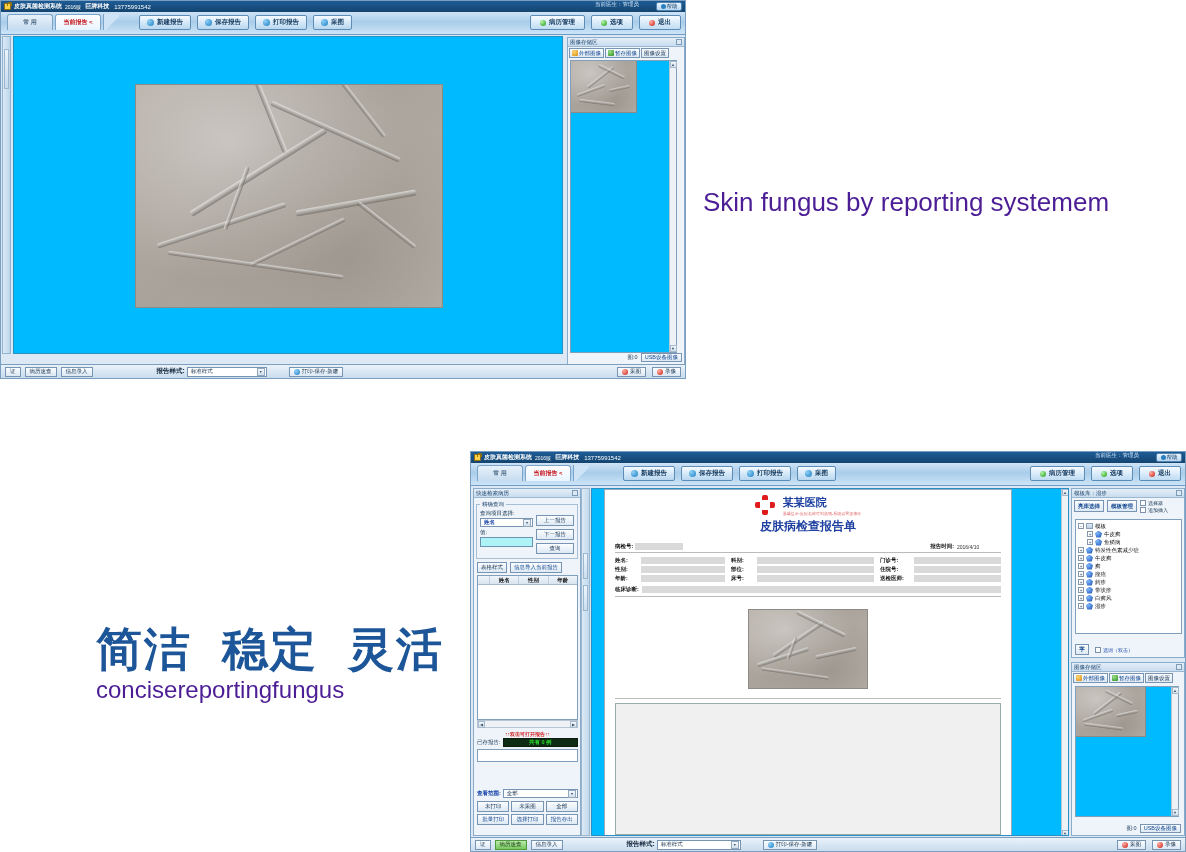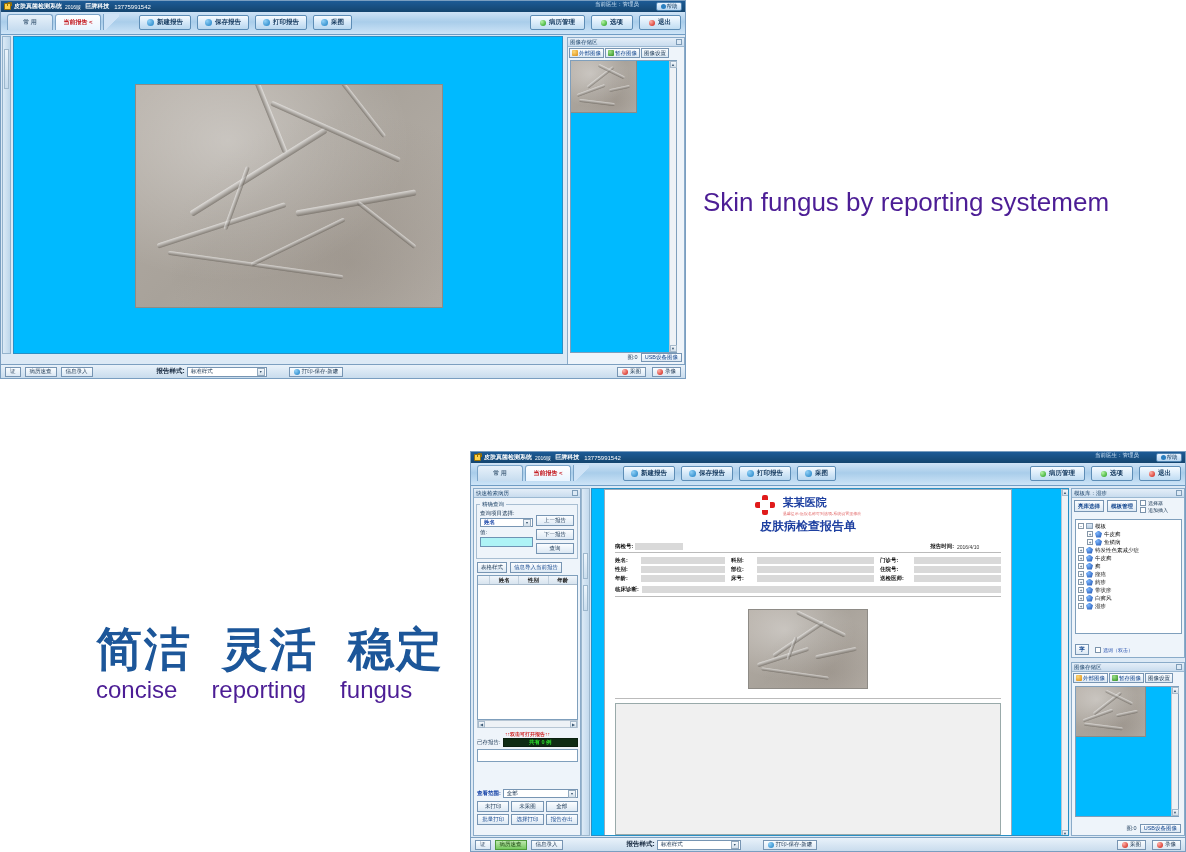--- a/index.html
+++ b/index.html
@@ -365,24 +365,24 @@
   </div>
 </div>
 
 <div style="position:absolute;left:703px;top:186px;width:470px;">
   <div class="promo-en" style="font-size:26px;line-height:28px;margin-top:2px;">Skin fungus by reporting systemem</div>
 </div>
 
 <div style="position:absolute;left:80px;top:624px;width:360px;margin-left:16px;">
   <div style="display:flex;gap:30px;">
     <span class="promo-cn" style="font-size:46px;line-height:50px;">简洁</span>
+    <span class="promo-cn" style="font-size:46px;line-height:50px;">稳定</span>
     <span class="promo-cn" style="font-size:46px;line-height:50px;">灵活</span>
-    <span class="promo-cn" style="font-size:46px;line-height:50px;">稳定</span>
-  </div>
-  <div style="display:flex;gap:34px;margin-top:2px;">
+  </div>
+  <div style="display:flex;margin-top:2px;">
     <span class="promo-en" style="font-size:24px;">concise</span>
     <span class="promo-en" style="font-size:24px;">reporting</span>
     <span class="promo-en" style="font-size:24px;">fungus</span>
   </div>
 </div>
 
 <div class="app-window" style="left:470px;top:451px;width:716px;height:401px;">
 
   <div class="titlebar">
     <span class="tb-lock"></span>

